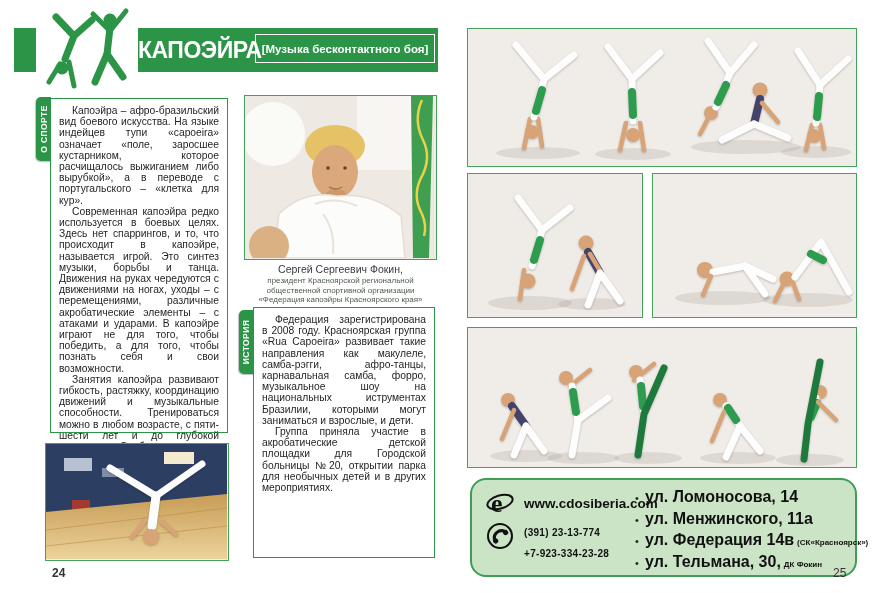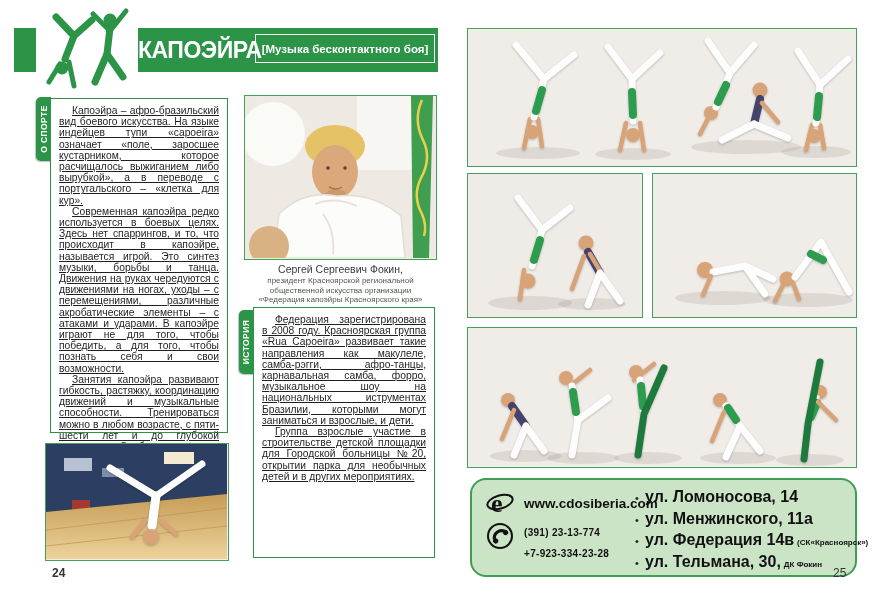--- a/index.html
+++ b/index.html
@@ -11,21 +11,21 @@
 
   
   .header-bar{left:14px;top:28px;width:424px;height:44px;background:#2b9447;}
   .sil-panel{left:36px;top:6px;width:102px;height:92px;background:#ffffff;}
   .page-title{left:138px;top:28px;height:44px;display:flex;align-items:center;
     color:#fff;font-weight:bold;font-size:23px;letter-spacing:-0.5px;white-space:nowrap;}
   .page-subtitle{left:255px;top:34px;width:178px;height:27px;border:1.5px solid #ffffff;
     display:flex;align-items:center;justify-content:center;color:#fff;font-weight:bold;font-size:11.5px;white-space:nowrap;}
 
   
-  .tbox{border:1.5px solid #2b9447;background:#fff;box-sizing:border-box;padding:6px 8px;text-decoration:underline;}
+  .tbox{border:1.5px solid #2b9447;background:#fff;box-sizing:border-box;padding:6px 8px;}
   .bodytext{font-size:10.3px;line-height:11.2px;text-align:justify;color:#1f1f1f;}
   .bodytext p{margin:0;text-indent:13px;}
   .tab{background:#2b9447;border-radius:5px 0 0 5px;display:flex;align-items:center;justify-content:center;
     box-shadow:-1px 1px 1px rgba(0,0,0,.25);}
   .tab span{transform:rotate(-90deg);white-space:nowrap;color:#fff;font-weight:bold;font-size:8.5px;letter-spacing:.4px;}
   .tab-sport{left:36px;top:97px;width:15px;height:64px;}
   .tab-history{left:239px;top:310px;width:15px;height:64px;}
 
   
   .photo{border:1.5px solid #43a159;background:#f0ece7;box-sizing:border-box;overflow:hidden;}
@@ -110,27 +110,27 @@
       <path d="M84,91 q7,4 13,0" stroke="#a9764d" stroke-width="1.5" fill="none"></path>
       <ellipse cx="91" cy="98" rx="10" ry="5" fill="rgba(150,100,55,.22)"></ellipse>
       <path d="M28,162 L34,118 Q58,94 92,100 Q128,96 156,120 L160,162 Z" fill="#fcfcfa" stroke="#e4ddd4" stroke-width="1.5"></path>
       <path d="M70,108 q20,-8 42,2 M78,118 q12,16 10,40" stroke="#e9e2d9" stroke-width="2" fill="none"></path>
       <circle cx="24" cy="150" r="20" fill="#d9b183"></circle>
     </svg>
   </div>
   <div class="abs caption">
     <div class="caption-name">Сергей Сергеевич Фокин,</div>
     <div class="caption-line">президент Красноярской региональной</div>
-    <div class="caption-line">общественной искусства организации</div>
+    <div class="caption-line">общественной спортивной организации</div>
     <div class="caption-line">«Федерация капоэйры Красноярского края»</div>
   </div>
 
   <div class="abs tbox bodytext" style="left:253px;top:307px;width:182px;height:251px;">
     <p>Федерация зарегистрирована в 2008 году. Красноярская группа «Rua Capoeira» развивает такие направления как макулеле, самба-рэгги, афро-танцы, карнавальная самба, форро, музыкальное шоу на национальных иструментах Бразилии, которыми могут заниматься и взрослые, и дети.</p>
-    <p>Группа взрослые участие в строительстве детской площадки для Городской больницы №20, открытии парка для необычных детей и в других мероприятиях.</p>
+    <p>Группа приняла участие в акробатические детской площадки для Городской больницы №20, открытии парка для необычных детей и в других мероприятиях.</p>
   </div>
   <div class="abs tab tab-history">
     <span>ИСТОРИЯ</span>
   </div>
 
   <div class="abs photo" style="left:45px;top:443px;width:184px;height:118px;">
     <svg width="181" height="115" viewBox="0 0 181 115">
       <defs>
         <linearGradient id="wood" x1="0" y1="0" x2="0" y2="1">
           <stop offset="0" stop-color="#c79c56"></stop>

